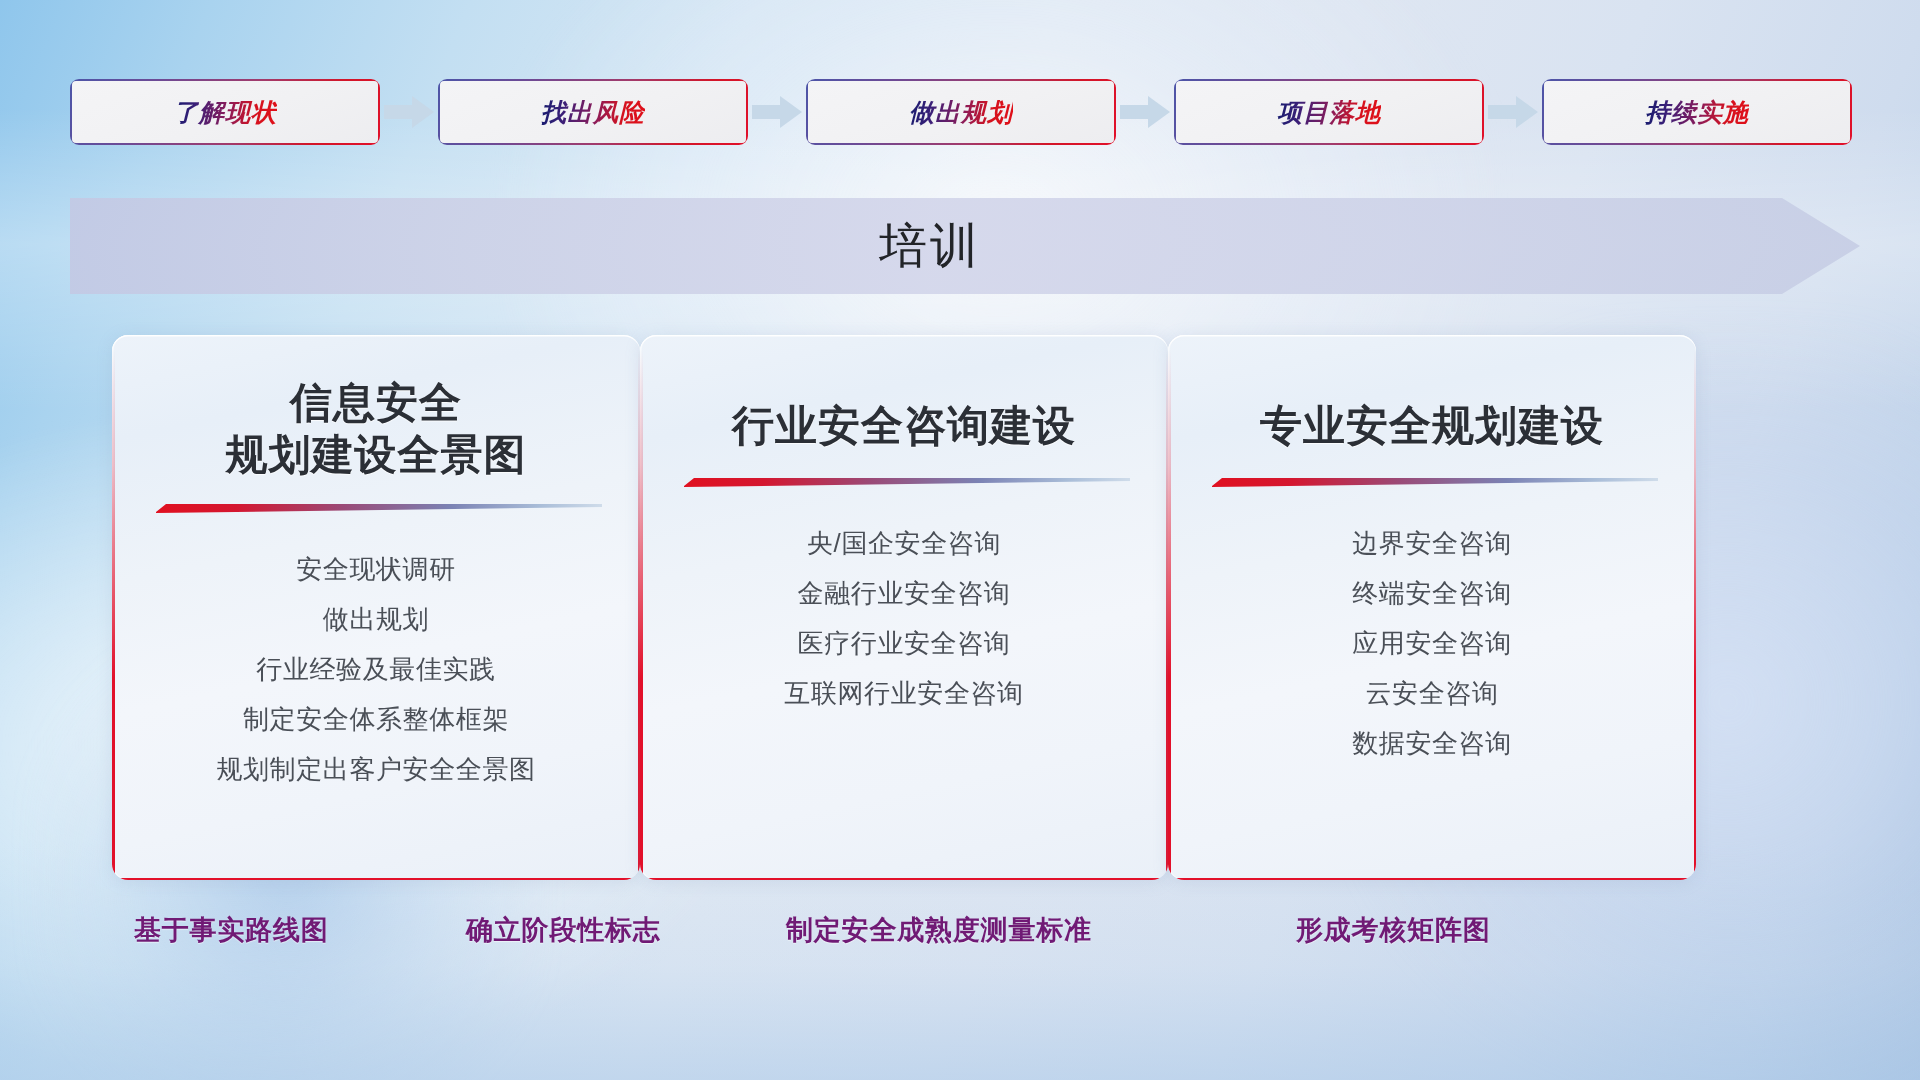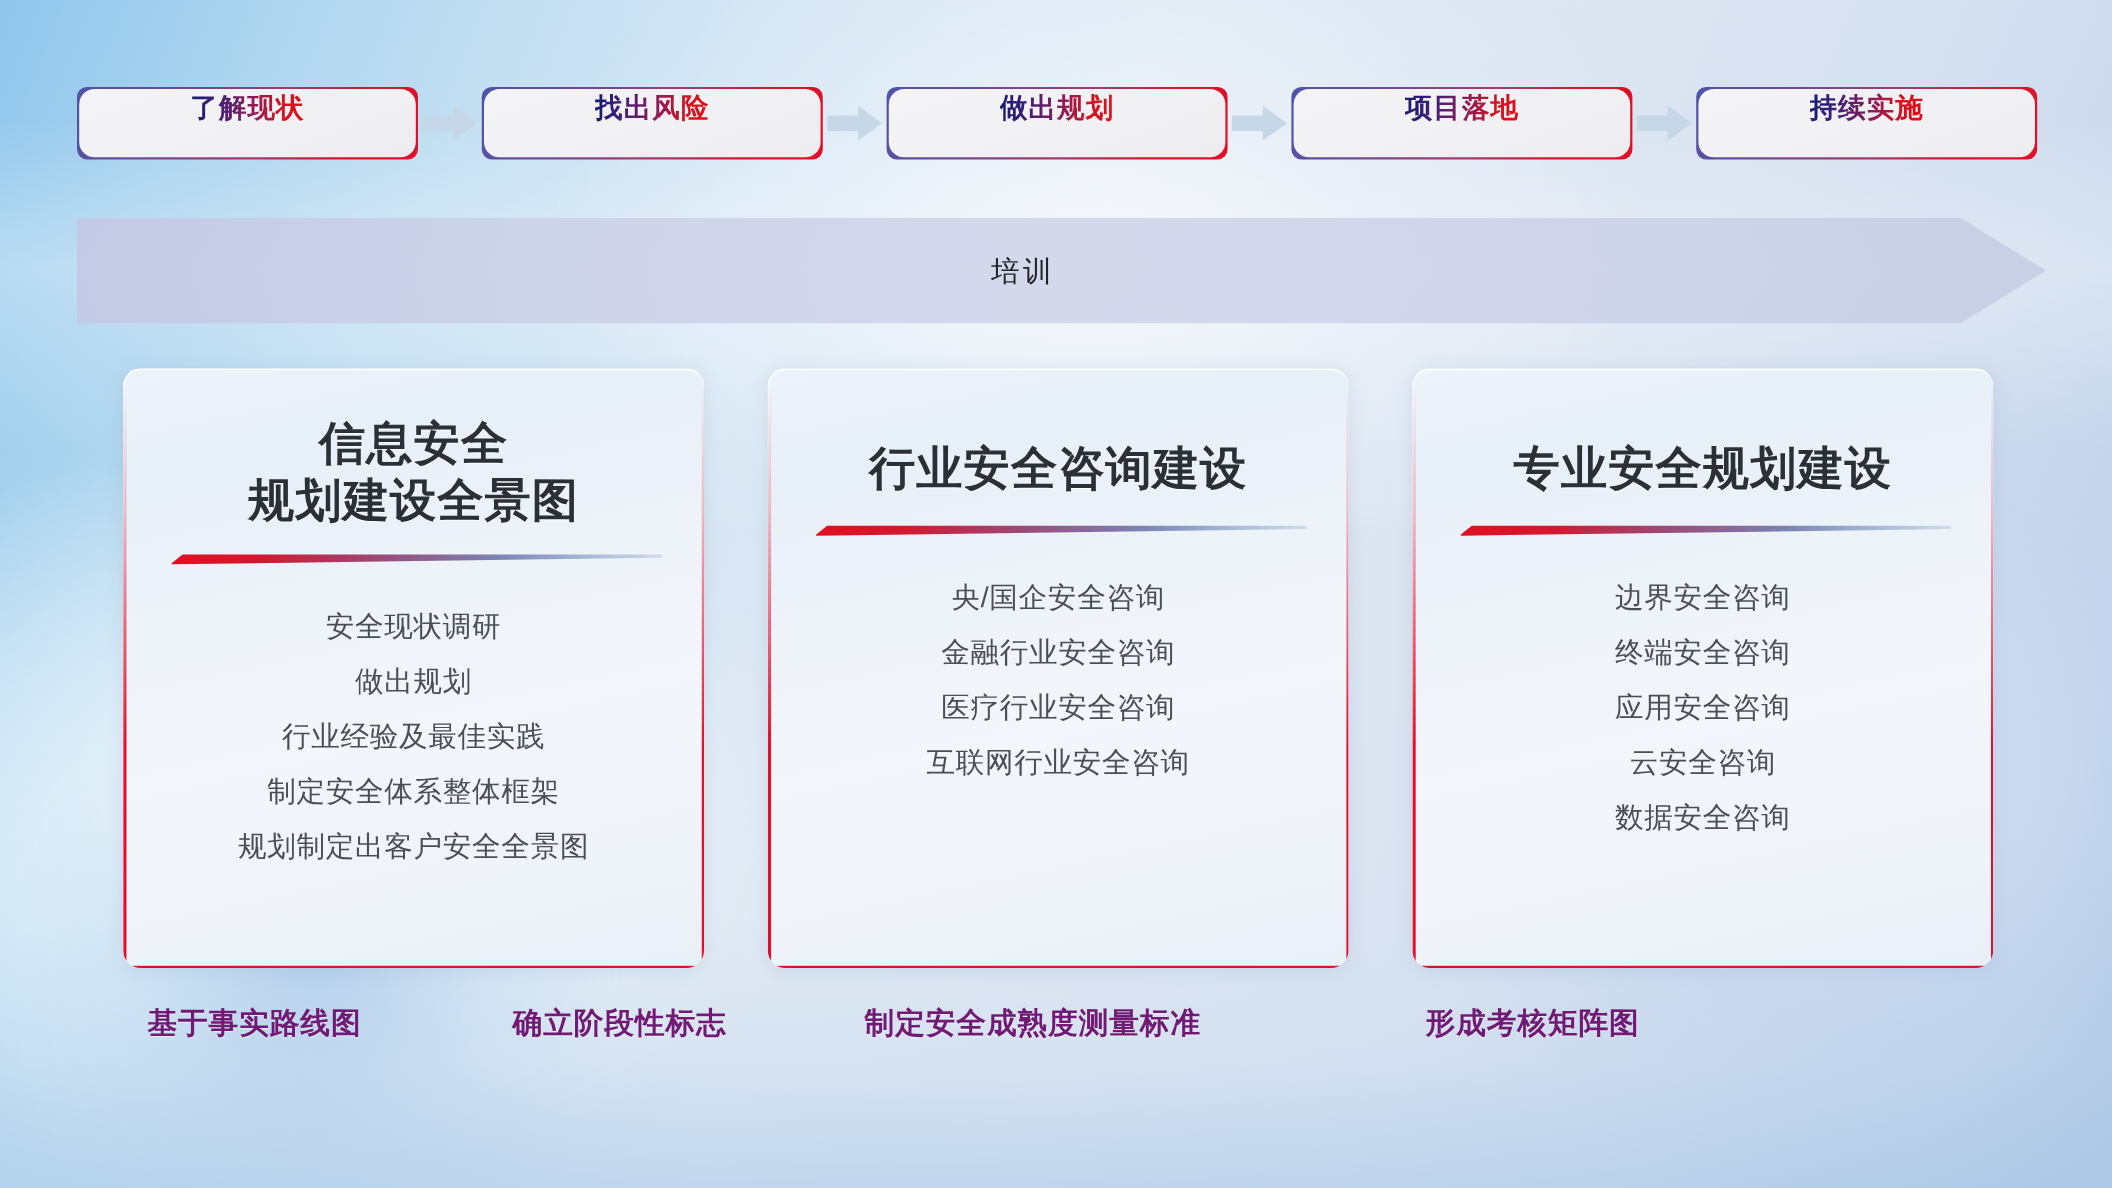--- a/index.html
+++ b/index.html
@@ -89,25 +89,27 @@
     flex: 0 0 310px;
     height: 66px;
     border-radius: 9px;
     padding: 2px;
     background: linear-gradient(118deg, #4c55a8 0%, #6d4a95 26%, #a23a6b 56%, #d31528 80%, #e2102a 100%);
     box-sizing: border-box;
   }
   .step-box-inner {
     width: 100%;
     height: 100%;
-    border-radius: 14px;
+    border-radius: 4px;
     background: linear-gradient(160deg, #f4f4f6 0%, #f1f1f3 55%, #ededf0 100%);
     display: flex;
+    align-items: center;
     justify-content: center;
     box-sizing: border-box;
+    font-style: italic;
   }
   .step-label {
     font-size: 25px;
     font-weight: 700;
     letter-spacing: 1px;
     background: linear-gradient(95deg, #151b6e 0%, #3b1f78 22%, #8a1c5a 52%, #d5121f 78%, #e00f18 100%);
     -webkit-background-clip: text;
     background-clip: text;
     color: transparent;
     -webkit-text-fill-color: transparent;
@@ -141,35 +143,34 @@
   }
   #training-text {
     position: absolute;
     left: 0;
     top: 0;
     width: 1720px;
     height: 96px;
     display: flex;
     align-items: center;
     justify-content: center;
-    font-size: 26px;
+    font-size: 48px;
     font-weight: 500;
     color: #222428;
     letter-spacing: 3px;
   }
 
   
   #cards-row {
     position: absolute;
     left: 112px;
     top: 335px;
     width: 1700px;
     height: 545px;
     display: flex;
-    justify-content: space-between;
   }
   .card {
     position: relative;
     width: 528px;
     height: 545px;
     border-radius: 16px;
     box-sizing: border-box;
     background:
       linear-gradient(168deg,
         #edf3fa 0%,

